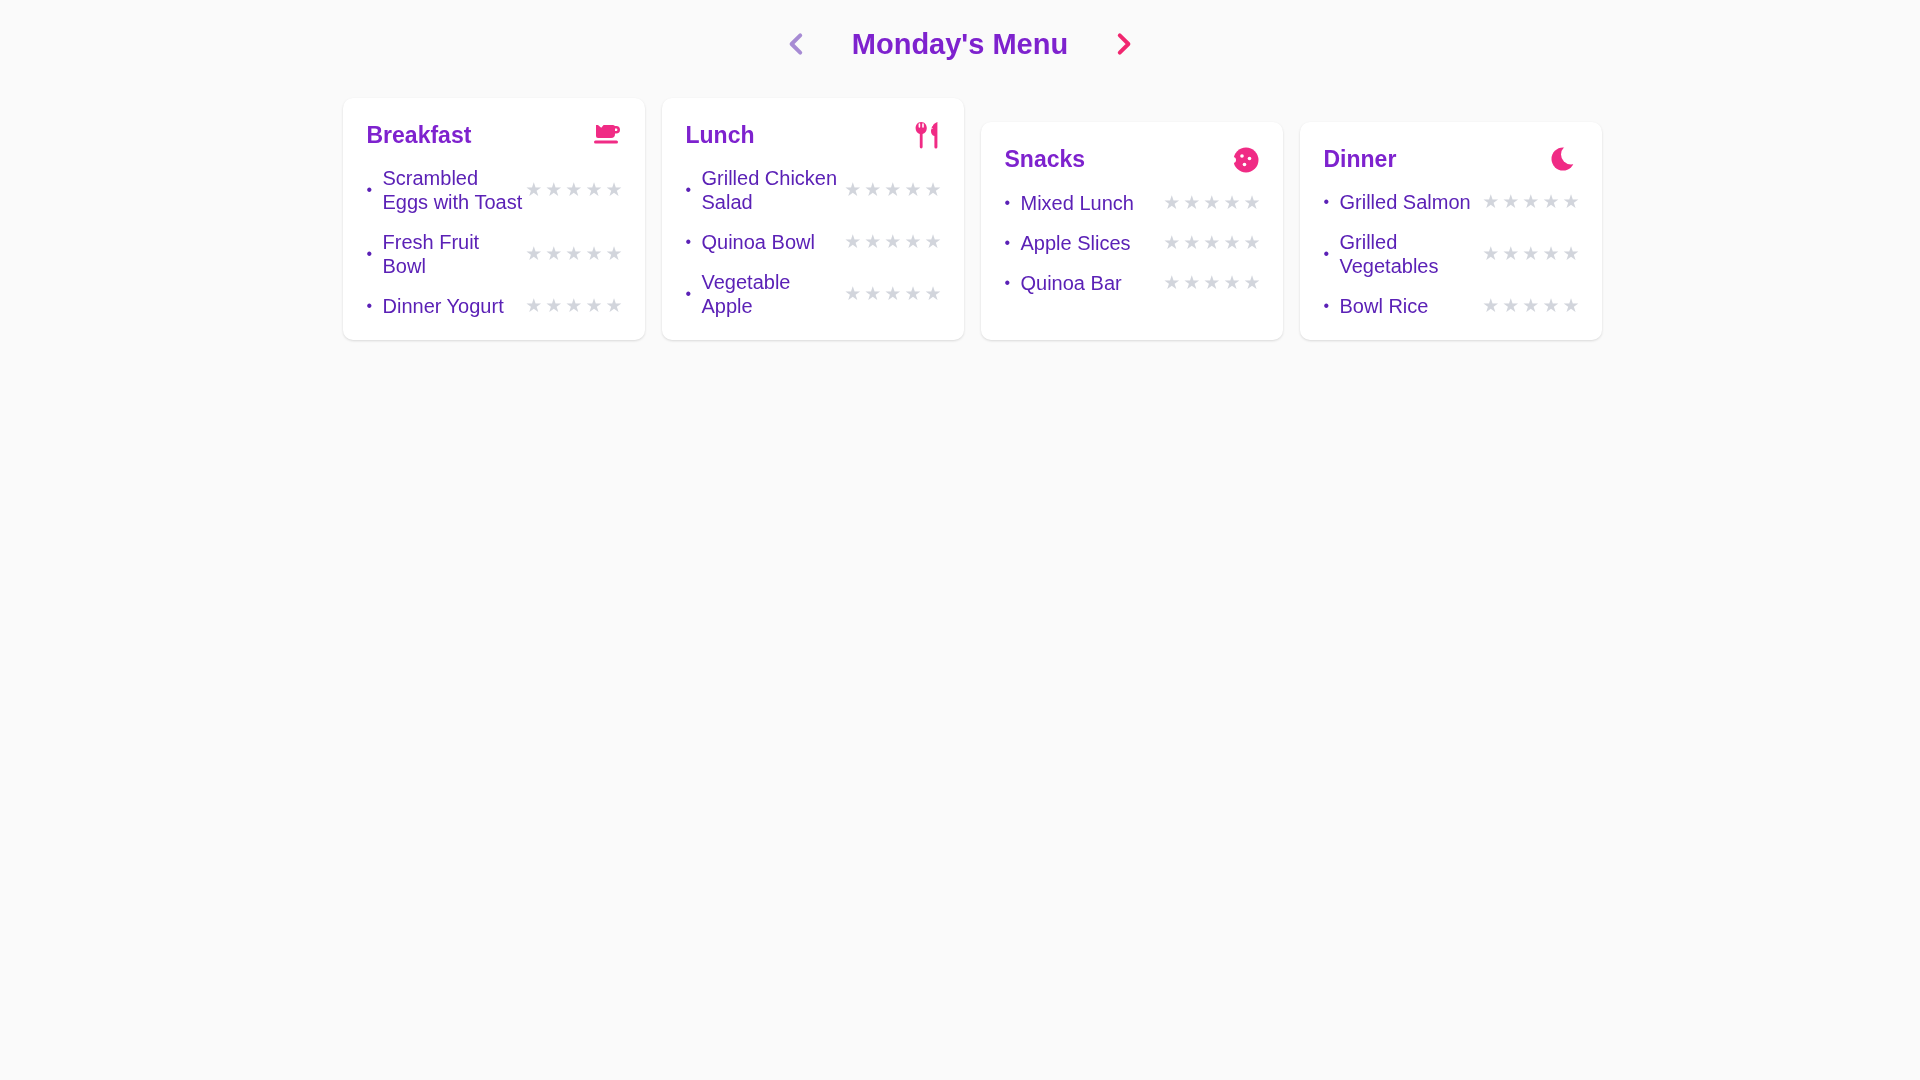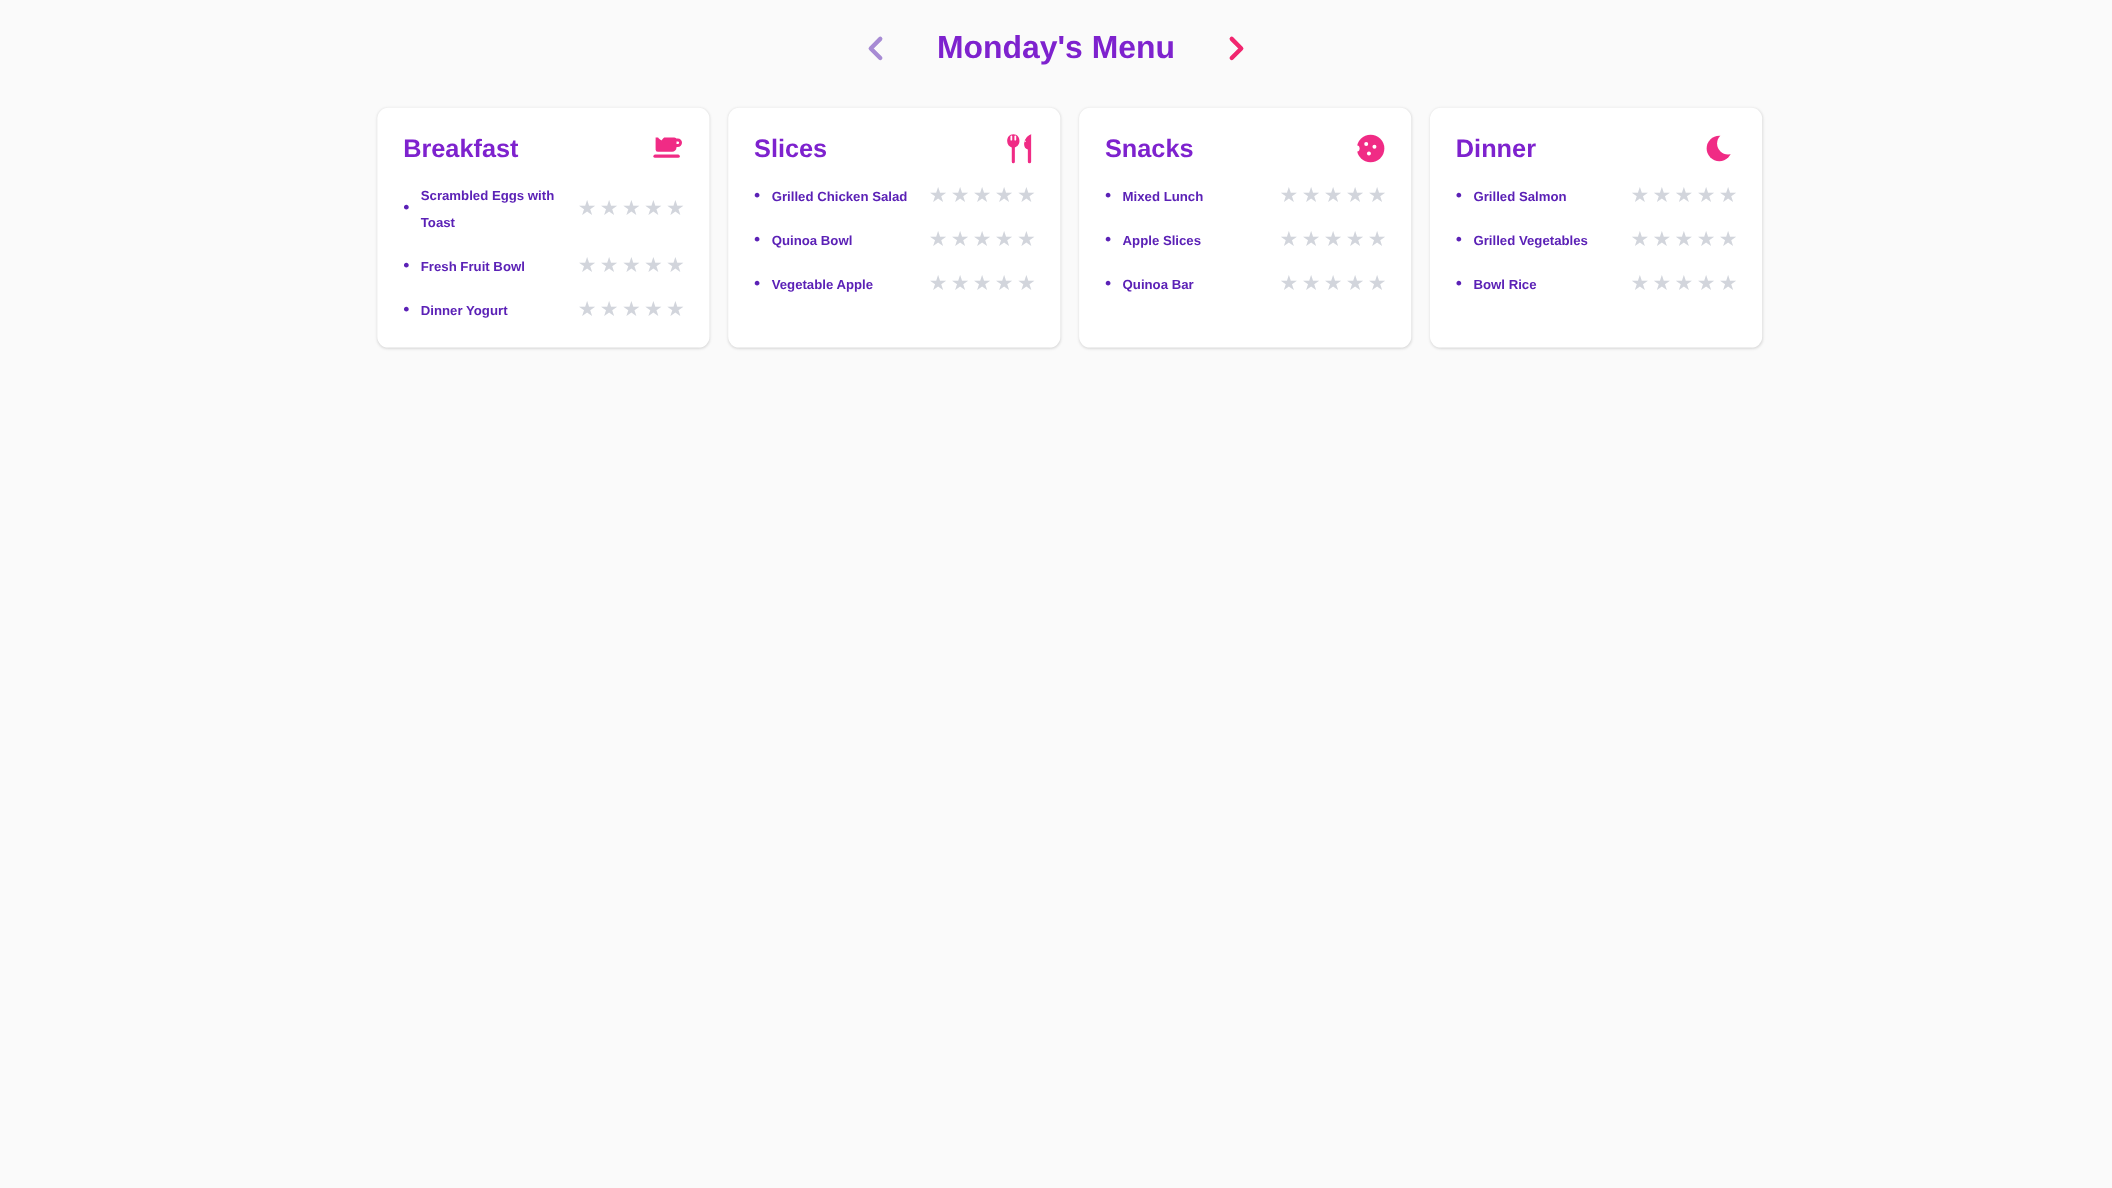--- a/index.html
+++ b/index.html
@@ -19,21 +19,21 @@
   }
   .nav-btn{
     background:none;border:none;cursor:pointer;display:flex;align-items:center;justify-content:center;
     width:34px;height:34px;padding:0;
   }
   .nav-btn svg{display:block;}
   .page-title{
     font-size:29px;font-weight:700;color:var(--title-purple);line-height:1.2;
   }
   .cards-row{
-    display:flex;justify-content:center;align-items:center;gap:17px;margin-top:32px;padding-left:24px;
+    display:flex;justify-content:center;align-items:flex-end;gap:17px;margin-top:32px;padding-left:24px;
   }
   .card{
     width:302px;min-height:218px;background:var(--card-bg);border-radius:10px;
     box-shadow:0 1px 3px rgba(0,0,0,0.09),0 1px 2px rgba(0,0,0,0.05);
     padding:24px 22px 22px 24px;
   }
   .card-head{
     display:flex;align-items:center;justify-content:space-between;margin-bottom:18px;
   }
   .card-title{
@@ -42,21 +42,21 @@
   .card-icon{width:30px;height:26px;display:flex;align-items:center;justify-content:center;color:var(--icon-pink);}
   .card-icon svg{display:block;}
   .item-row{
     display:flex;align-items:center;margin-bottom:16px;
   }
   .item-row:last-child{margin-bottom:0;}
   .bullet{
     color:var(--item-violet);font-size:16px;width:16px;flex:0 0 16px;line-height:24px;
   }
   .item-label{
-    color:var(--item-violet);font-size:12px;line-height:24px;flex:1 1 auto;max-width:142px;font-weight:bold;
+    color:var(--item-violet);font-size:20px;line-height:24px;flex:1 1 auto;max-width:142px;
   }
   .stars{
     display:flex;gap:3px;flex:0 0 auto;margin-left:auto;
   }
   .star{
     color:var(--star-gray);font-size:19px;line-height:22px;cursor:pointer;
   }
 </style>
 </head>
 <body>
@@ -126,21 +126,21 @@
             <span class="star">★</span>
             <span class="star">★</span>
             <span class="star">★</span>
           </span>
   </div>
 </div>
   </div>
 
   <div class="card">
     <div class="card-head">
-      <div class="card-title">Slices</div>
+      <div class="card-title">Lunch</div>
       <div class="card-icon">
   <svg width="26" height="28" viewBox="0 0 26 28">
     <path fill="currentColor" d="M7.2 1 C3.6 1 1.6 4 1.6 7.2 c0 2.9 1.8 5.2 4.2 5.8 V26 a1.4 1.4 0 0 0 2.8 0 V13 c2.4 -0.6 4.2 -2.9 4.2 -5.8 C12.8 4 10.8 1 7.2 1 Z"></path>
     <rect fill="var(--card-bg)" x="4.6" y="2.2" width="1.6" height="4.6" rx="0.8"></rect>
     <rect fill="var(--card-bg)" x="8.2" y="2.2" width="1.6" height="4.6" rx="0.8"></rect>
     <path fill="currentColor" d="M23.4 1 c-4.2 1.4 -6.4 5.4 -6.4 9.2 0 2.4 1.2 4.2 3.4 4.8 V26 a1.5 1.5 0 0 0 3 0 V2.2 C23.4 1.6 23.6 1 23.4 1 Z"></path>
     <path fill="var(--card-bg)" d="M17.8 3 l1.4 1.2 -1.4 1.2 z M17.4 6.2 l1.4 1.2 -1.4 1.2 z"></path>
   </svg>
 </div>
     </div>

